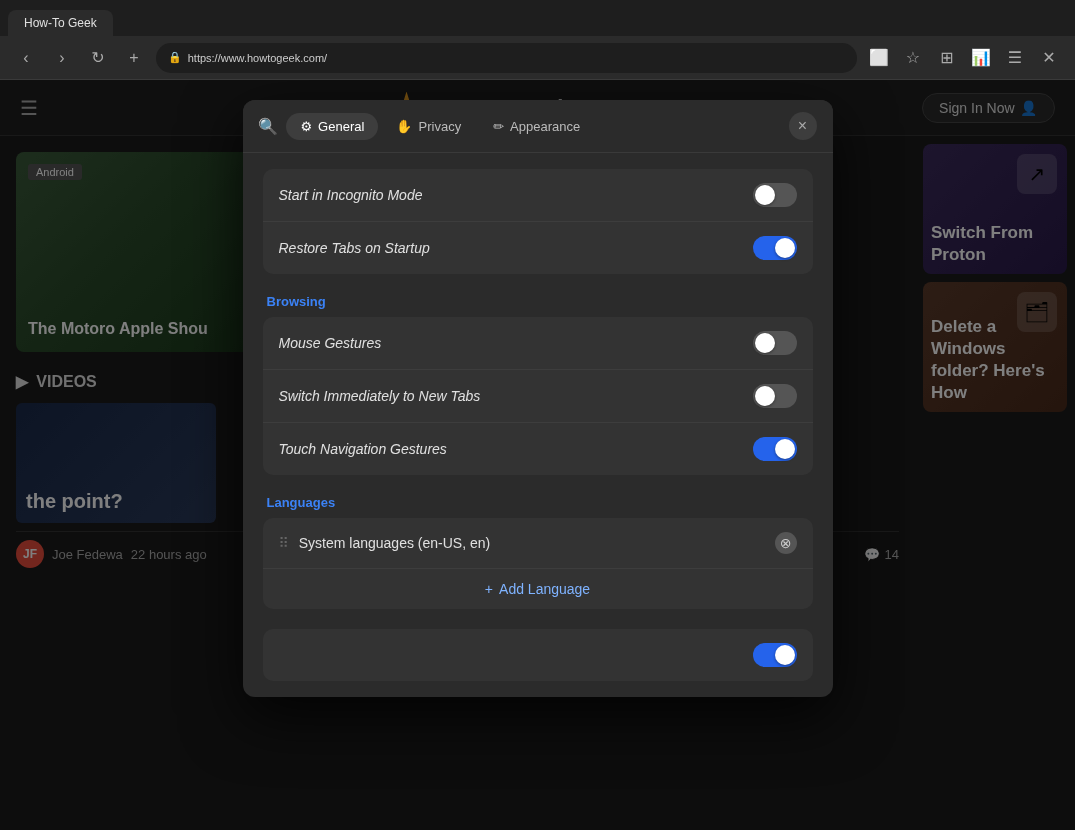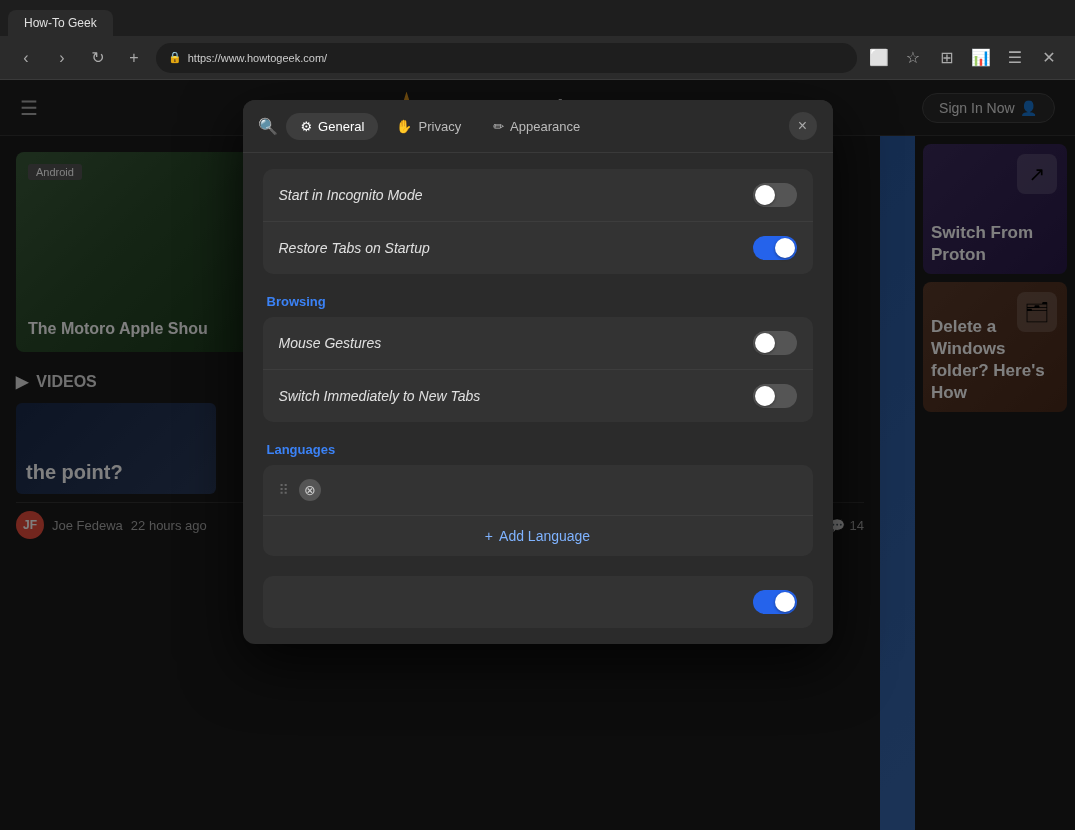--- a/index.html
+++ b/index.html
@@ -136,21 +136,20 @@
       cursor: pointer;
       display: flex;
       align-items: center;
       gap: 6px;
     }
 
     
     .content-area {
       display: flex;
       height: calc(100% - 56px);
-      gap: 35px;
     }
 
     .main-content {
       flex: 1;
       background: #1a1a1a;
       padding: 16px;
       overflow: hidden;
     }
 
     .article-card {
@@ -198,21 +197,21 @@
       align-items: center;
       gap: 8px;
       color: #e0e0e0;
       font-size: 16px;
       font-weight: 600;
       margin-bottom: 12px;
     }
 
     .video-thumb {
       width: 200px;
-      height: 91px;
+      height: 120px;
       background: linear-gradient(135deg, #2a3a6a 0%, #1a2a5a 100%);
       border-radius: 6px;
       overflow: hidden;
       position: relative;
     }
 
     .video-thumb-inner {
       width: 100%;
       height: 100%;
       display: flex;
@@ -667,28 +666,35 @@
               <div class="toggle off">
                 <div class="toggle-knob"></div>
               </div>
             </div>
             <div class="settings-row">
               <span class="settings-row-label">Switch Immediately to New Tabs</span>
               <div class="toggle off">
                 <div class="toggle-knob"></div>
               </div>
             </div>
+            <div class="settings-row">
+              <span class="settings-row-label">Touch Navigation Gestures</span>
+              <div class="toggle on">
+                <div class="toggle-knob"></div>
+              </div>
+            </div>
           </div>
         </div>
 
         <div class="settings-section" style="padding-top:4px;">
           <div class="section-label">Languages</div>
           <div class="lang-group">
             <div class="lang-row">
               <span class="drag-handle">⠿</span>
+              <span class="lang-text">System languages (en-US, en)</span>
               <button class="remove-btn">⊗</button>
             </div>
             <div class="add-lang-row">
               <span>+</span>
               <span>Add Language</span>
             </div>
           </div>
         </div>
 
         <div class="settings-section" style="padding-top:4px;">

